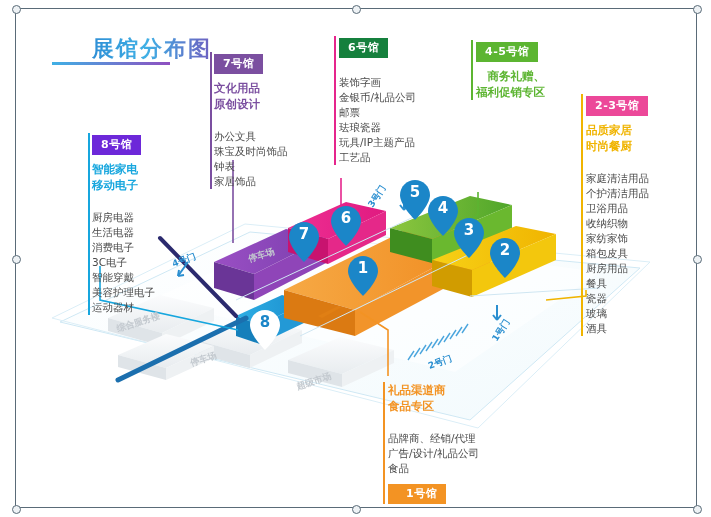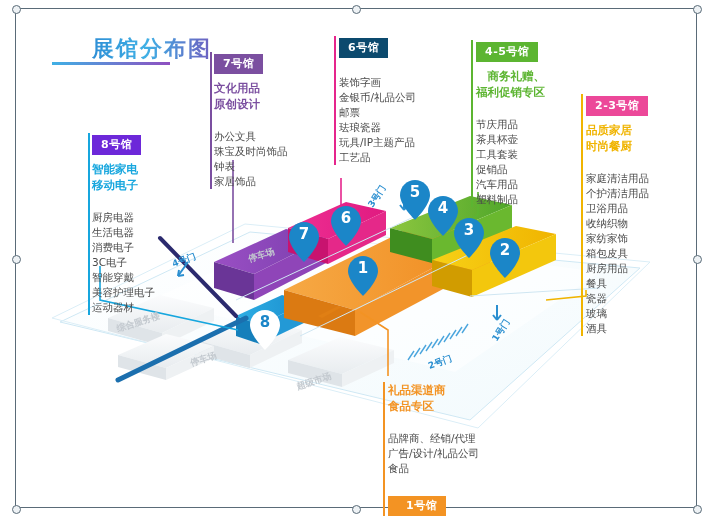--- a/index.html
+++ b/index.html
@@ -31,21 +31,21 @@
   .card .hall-tag{display:inline-block;padding:2px 9px 3px 9px;font-size:11px;
     font-weight:bold;color:#ffffff;white-space:nowrap;letter-spacing:.5px;}
   .card .hall-sub{margin-top:6px;font-size:11.5px;font-weight:bold;line-height:16px;
     white-space:nowrap;}
   .card .hall-items{margin-top:17px;font-size:10.5px;line-height:15px;color:#4a4a4a;
     white-space:nowrap;}
   .card .bar{position:absolute;width:2px;top:0;bottom:0;}
 
   
   .c-purple .hall-tag{background:#7b4fa0;} .c-purple .hall-sub{color:#7b4fa0;} .c-purple .bar{background:#7b4fa0;}
-  .c-pink   .hall-tag{background:#0c4a6e;} .c-pink   .hall-sub{color:#e5258c;} .c-pink   .bar{background:#e5258c;}
+  .c-pink   .hall-tag{background:#15803d;} .c-pink   .hall-sub{color:#e5258c;} .c-pink   .bar{background:#e5258c;}
   .c-green  .hall-tag{background:#5cb531;} .c-green  .hall-sub{color:#5cb531;text-align:right;} .c-green  .bar{background:#5cb531;}
   .c-gold   .hall-tag{background:#ec4899;} .c-gold   .hall-sub{color:#f0b400;} .c-gold   .bar{background:#f0b400;}
   .c-cyan   .hall-tag{background:#6d28d9;} .c-cyan   .hall-sub{color:#16a6de;} .c-cyan   .bar{background:#16a6de;}
   .c-orange .hall-tag{background:#f39323;} .c-orange .hall-sub{color:#f39323;} .c-orange .bar{background:#f39323;}
 
   
   .leader{position:absolute;z-index:15;}
 
   
   .pin{position:absolute;width:30px;height:40px;z-index:40;}
@@ -329,28 +329,20 @@
     </div>
   </div>
 
   <div class="card c-green" style="left:476px;top:40px;">
     <div class="bar" style="left:-5px;"></div>
     <div class="hall-tag">4-5号馆</div>
     <div class="hall-sub">
       <div>商务礼赠、</div>
       <div>福利促销专区</div>
     </div>
-    <div class="hall-items">
-      <div>节庆用品</div>
-      <div>茶具杯壶</div>
-      <div>工具套装</div>
-      <div>促销品</div>
-      <div>汽车用品</div>
-      <div>塑料制品</div>
-    </div>
   </div>
 
   <div class="card c-gold" style="left:586px;top:94px;">
     <div class="bar" style="left:-5px;"></div>
     <div class="hall-tag">2-3号馆</div>
     <div class="hall-sub">
       <div>品质家居</div>
       <div>时尚餐厨</div>
     </div>
     <div class="hall-items">
@@ -372,16 +364,16 @@
     <div class="bar" style="left:-5px;"></div>
     <div class="hall-sub" style="margin-top:0;">
       <div>礼品渠道商</div>
       <div>食品专区</div>
     </div>
     <div class="hall-items">
       <div>品牌商、经销/代理</div>
       <div>广告/设计/礼品公司</div>
       <div>食品</div>
     </div>
-    <div class="hall-tag" style="margin-top:20px;padding-left:18px;">1号馆</div>
+    <div class="hall-tag" style="margin-top:8px;padding-left:18px;">1号馆</div>
   </div>
 
 </div>
 
 </body></html>

